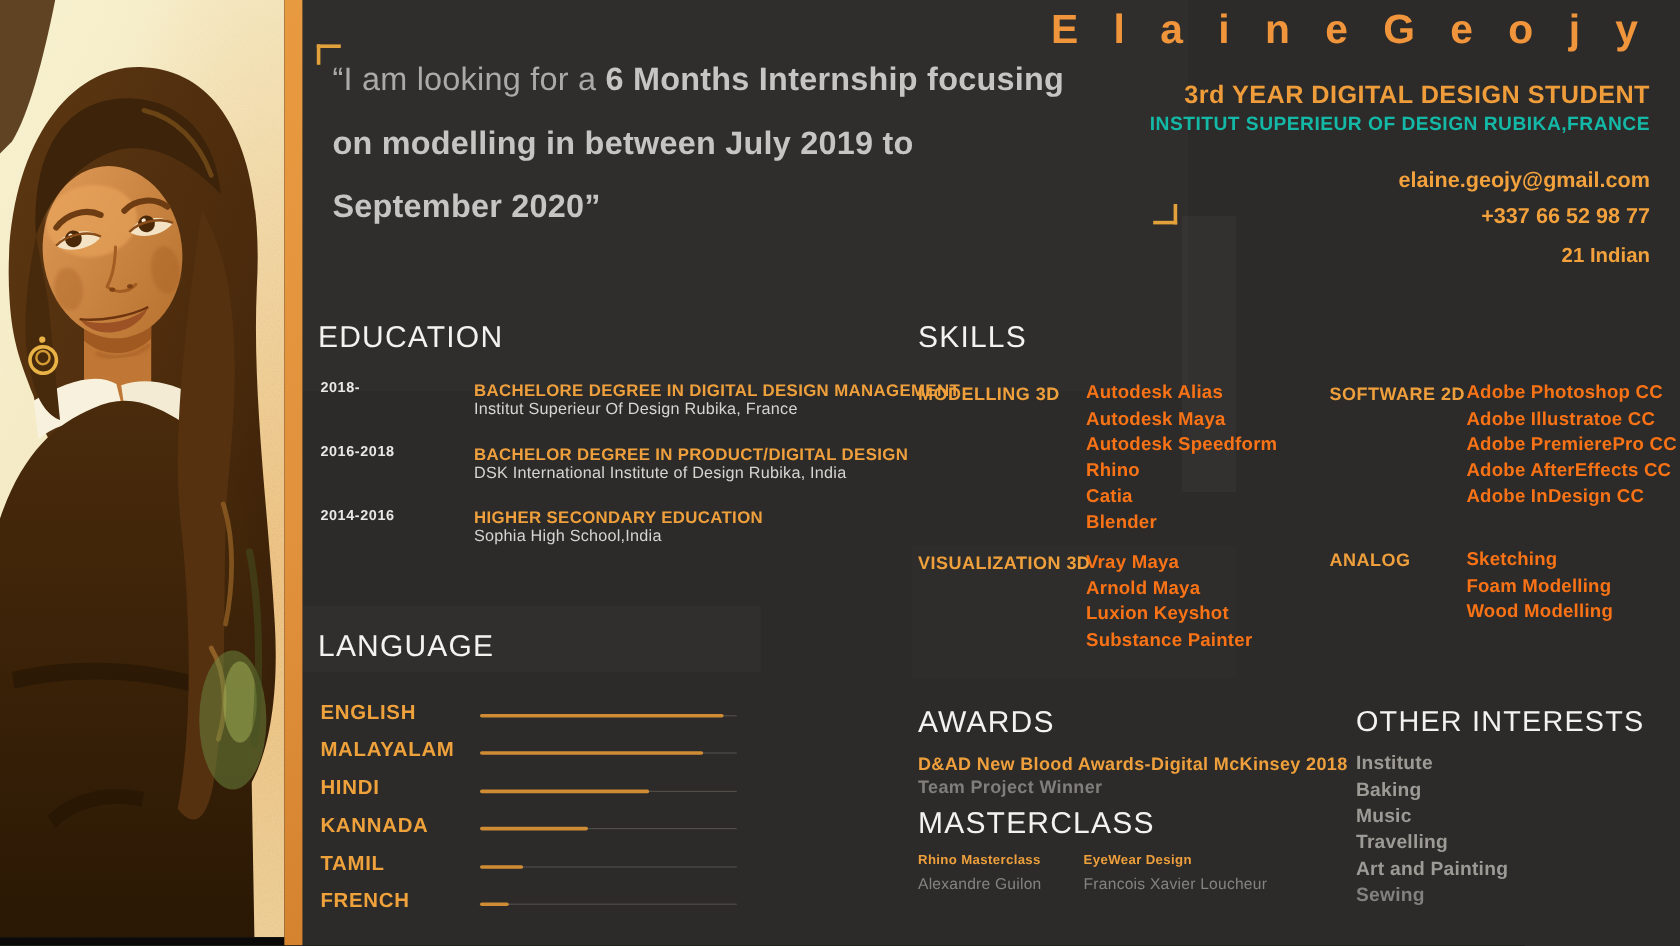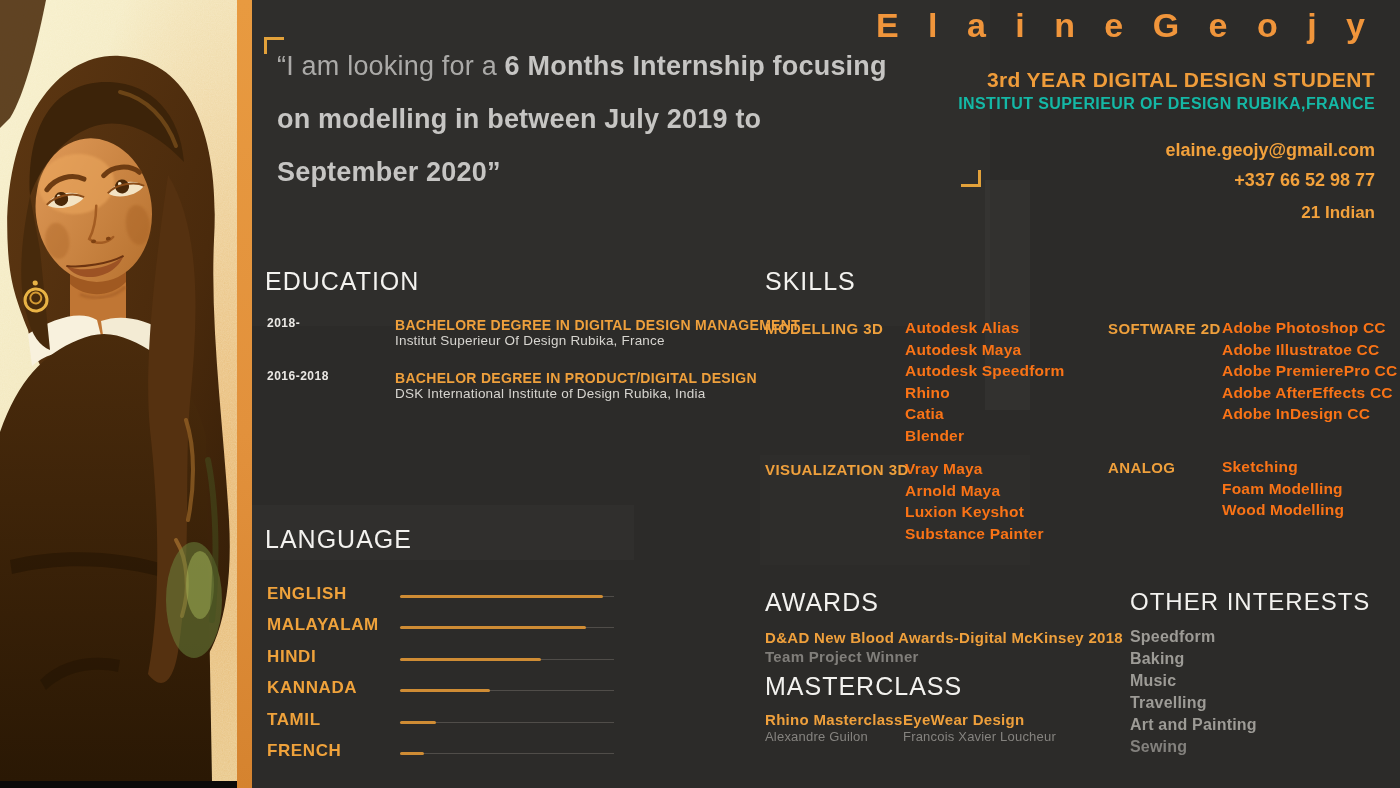--- a/index.html
+++ b/index.html
@@ -45,21 +45,21 @@
   .lang-name{position:absolute;left:0;top:0;font-size:17px;font-weight:700;letter-spacing:.6px;color:#efa23b;}
   .lang-bar{position:absolute;left:133px;top:11px;width:214px;height:3px;}
   .lang-track{position:absolute;left:0;top:1px;width:100%;height:1px;background:#504d49;}
   .lang-fill{position:absolute;left:0;top:0;height:3px;border-radius:2px;background:#cf8c34;}
   
   .skill-label{position:absolute;font-size:15px;font-weight:700;letter-spacing:.4px;color:#efa03c;white-space:nowrap;}
   .skill-list{position:absolute;font-size:15.5px;font-weight:700;letter-spacing:.2px;line-height:21.5px;color:#f97316;white-space:nowrap;}
   
   .award-title{position:absolute;font-size:15px;font-weight:700;letter-spacing:.3px;color:#efa03c;white-space:nowrap;}
   .award-sub{position:absolute;font-size:15px;font-weight:700;letter-spacing:.3px;color:#807e7a;white-space:nowrap;}
-  .mc-title{position:absolute;font-size:15px;font-weight:700;letter-spacing:.3px;color:#efa03c;white-space:nowrap;}
+  .mc-title{position:absolute;font-size:11px;font-weight:700;letter-spacing:.3px;color:#efa03c;white-space:nowrap;}
   .mc-mentor{position:absolute;font-size:13px;font-weight:400;letter-spacing:.2px;color:#85837f;white-space:nowrap;}
   
   .interest-list{position:absolute;font-size:16px;font-weight:700;letter-spacing:.2px;line-height:22px;color:#9d9b96;}
   .interest-list div:last-child{color:#83817d;}
 </style>
 </head>
 <body>
 
 <div class="stage">
 
@@ -195,20 +195,25 @@
   <div class="edu-row" style="top:316px">
     <span class="edu-period">2018-</span>
     <span class="edu-degree">BACHELORE DEGREE IN DIGITAL DESIGN MANAGEMENT</span>
     <span class="edu-inst">Institut Superieur Of  Design Rubika, France</span>
   </div>
   <div class="edu-row" style="top:369px">
     <span class="edu-period">2016-2018</span>
     <span class="edu-degree">BACHELOR DEGREE IN PRODUCT/DIGITAL DESIGN</span>
     <span class="edu-inst">DSK International Institute of  Design Rubika, India</span>
   </div>
+  <div class="edu-row" style="top:422px">
+    <span class="edu-period">2014-2016</span>
+    <span class="edu-degree">HIGHER SECONDARY EDUCATION</span>
+    <span class="edu-inst">Sophia High School,India</span>
+  </div>
 
   <div class="h1" style="left:265px;top:525px">LANGUAGE</div>
   <div class="lang-row" style="top:584px">
     <span class="lang-name">ENGLISH</span>
     <span class="lang-bar">
         <span class="lang-track"></span>
         <span class="lang-fill" style="width: 95%;"></span>
       </span>
   </div>
   <div class="lang-row" style="top:615px">
@@ -288,21 +293,21 @@
   <div class="award-sub" style="left:765px;top:648px">Team Project Winner</div>
 
   <div class="h1" style="left:765px;top:672px">MASTERCLASS</div>
   <div class="mc-title" style="left:765px;top:711px">Rhino Masterclass</div>
   <div class="mc-mentor" style="left:765px;top:729px">Alexandre Guilon</div>
   <div class="mc-title" style="left:903px;top:711px">EyeWear Design</div>
   <div class="mc-mentor" style="left:903px;top:729px">Francois Xavier Loucheur</div>
 
   <div class="h1" style="left:1130px;top:588px;font-size:24px">OTHER INTERESTS</div>
   <div class="interest-list" style="left:1130px;top:626px">
-    <div>Speedform</div>
+    <div>Institute</div>
     <div>Baking</div>
     <div>Music</div>
     <div>Travelling</div>
     <div>Art and Painting</div>
     <div>Sewing</div>
   </div>
 
 </div>
 
 </body></html>

